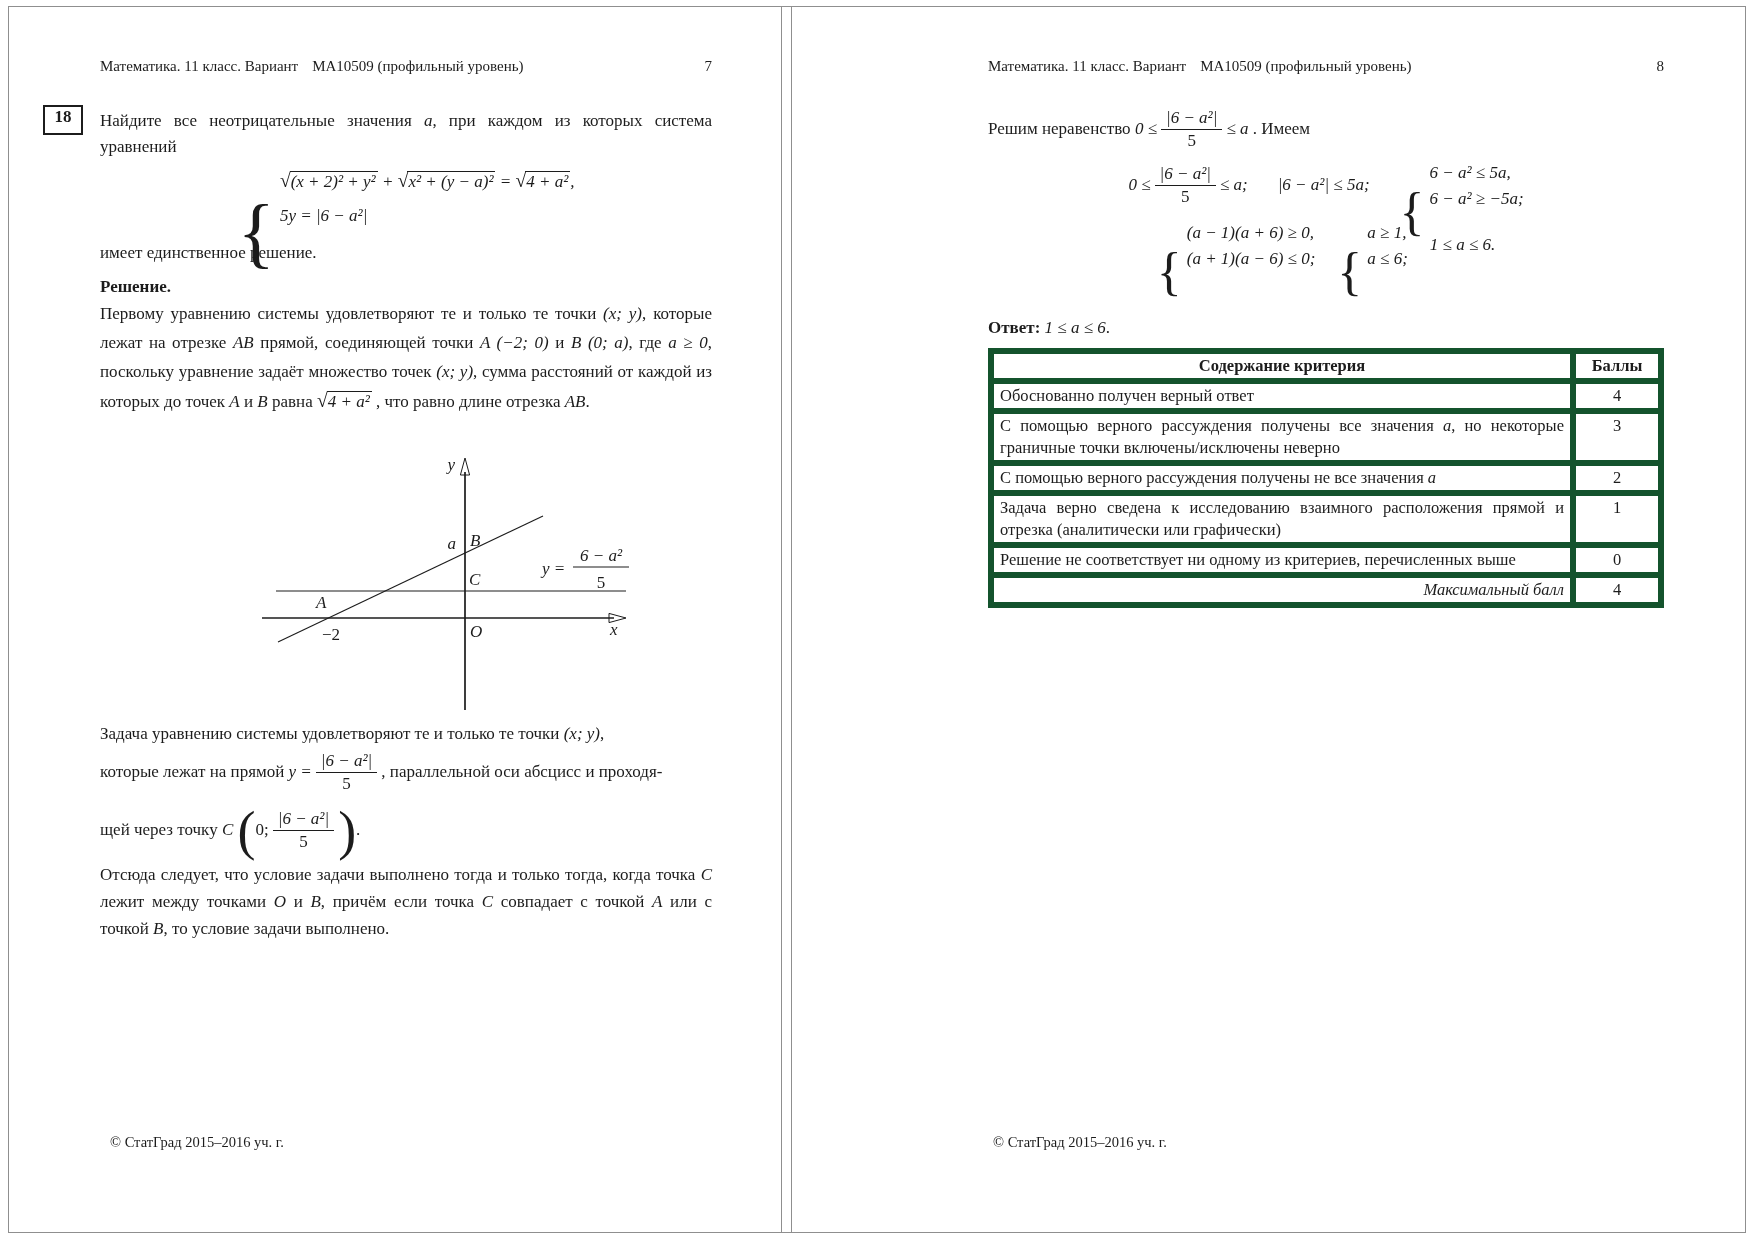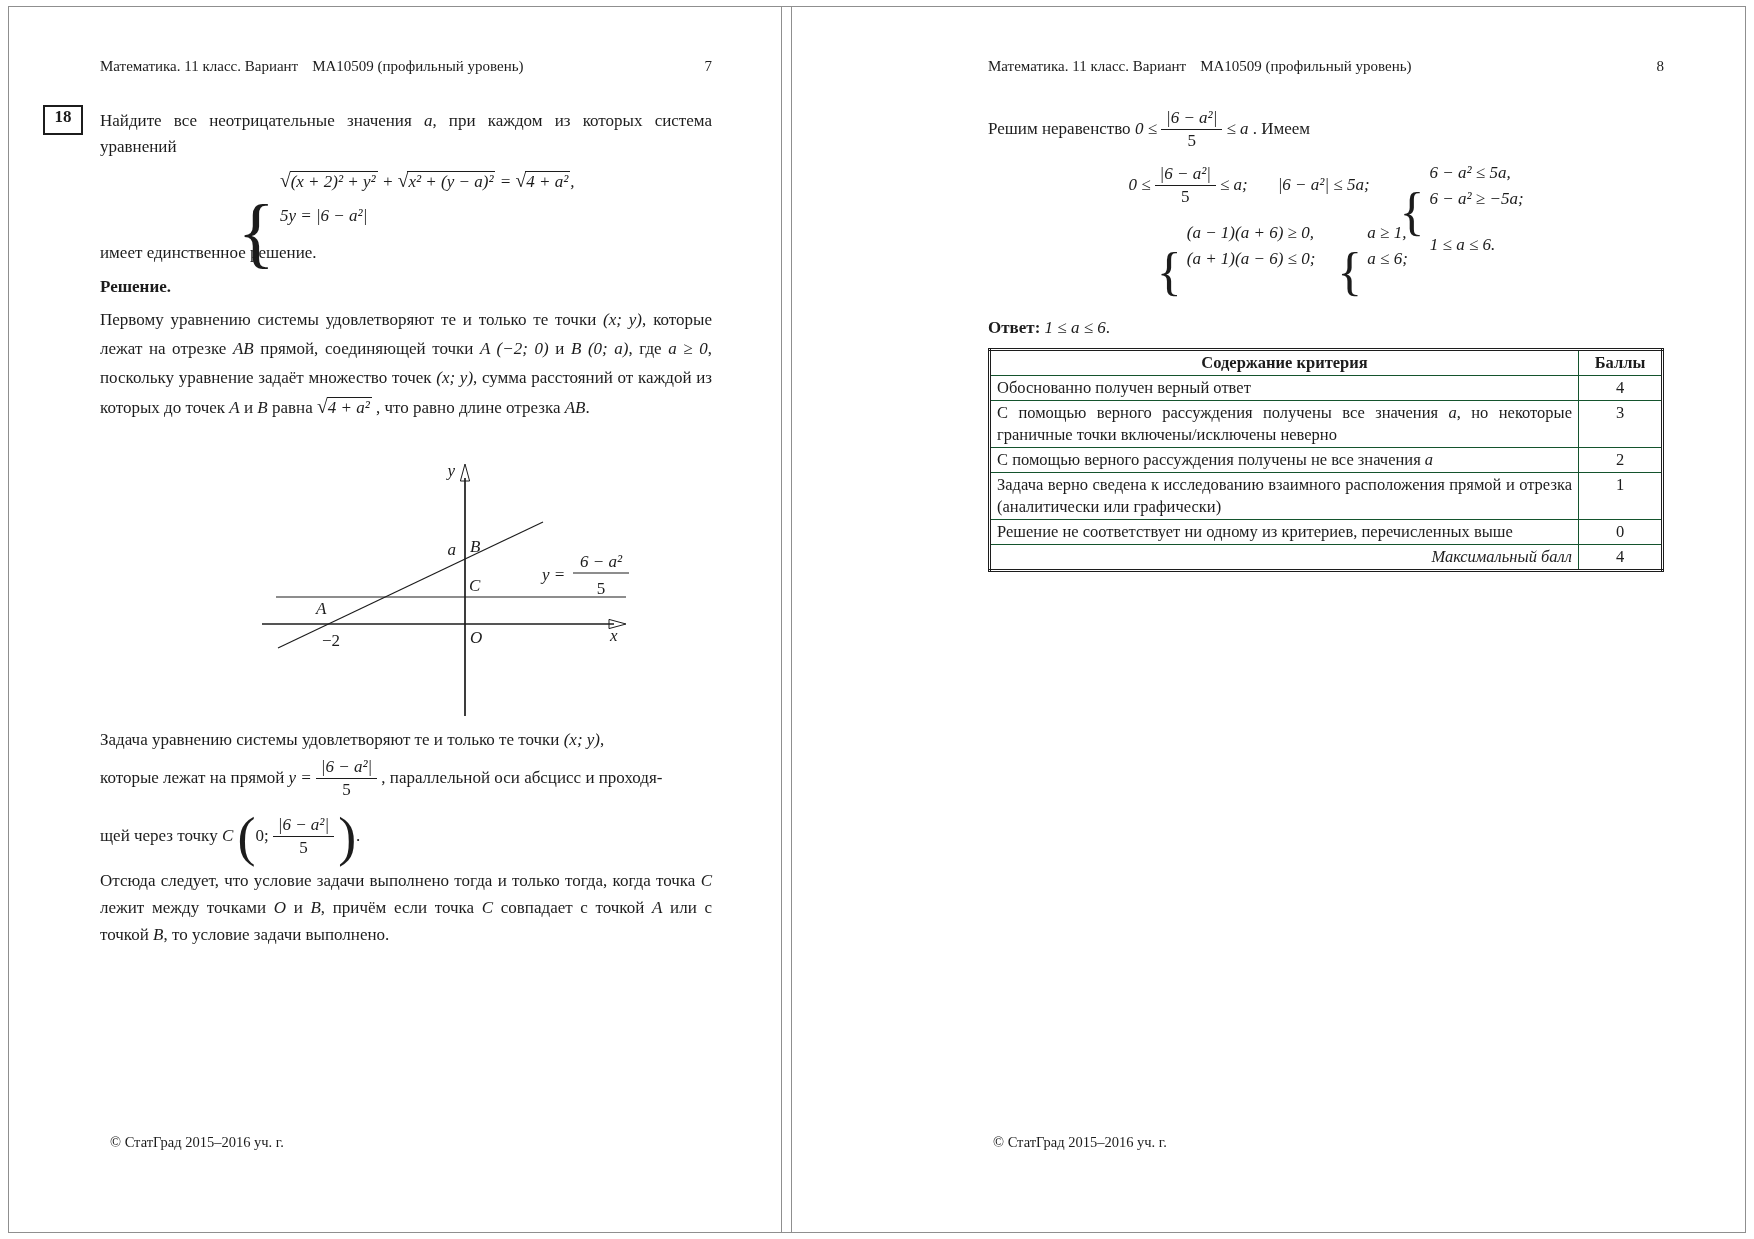--- a/index.html
+++ b/index.html
@@ -21,21 +21,21 @@
 
   p{margin:0;}
   .j{text-align:justify;}
   .mi{font-style:italic;}
   .bold{font-weight:bold;}
 
   .p-problem{margin-top:30px;line-height:26px;}
   .display{margin-top:4px;text-align:center;}
   .p-closing{margin-top:8px;line-height:24px;}
   .p-heading{margin-top:10px;line-height:24px;}
-  .p-sol1{margin-top:6px;line-height:29px;}
+  .p-sol1{line-height:29px;}
   .p-sol3{margin-top:6px;line-height:27px;}
 
   
   .sqrt{white-space:nowrap;display:inline-block;}
   .sqrt::before{content:"√";font-style:normal;font-size:115%;margin-right:-1px;}
   .rad{border-top:1.2px solid #1c1c1c;padding:0 2px 0 1px;}
 
   
   .frac{display:inline-block;vertical-align:middle;text-align:center;line-height:1.2;margin:2px 4px;}
   .fn{display:block;border-bottom:1.2px solid #1c1c1c;padding:0 5px 1px;}
@@ -65,21 +65,21 @@
 
   .intro{margin-top:28px;line-height:27px;}
   .display1{margin-top:6px;}
   .display2{margin-top:8px;}
   .gap{display:inline-block;width:30px;}
   .gap2{display:inline-block;width:22px;}
 
   .answer{margin-top:44px;line-height:24px;}
 
   table.crit{width:100%;border-collapse:collapse;border:3px double #1c1c1c;margin-top:8px;font-size:16.5px;}
-  .crit th,.crit td{border:1px solid #14532d;padding:1px 6px;vertical-align:top;line-height:22px;}
+  .crit th,.crit td{border:6px solid #14532d;padding:1px 6px;vertical-align:top;line-height:22px;}
   .crit th{font-weight:bold;text-align:center;}
   .crit td.cc{text-align:justify;}
   .crit .pts{width:70px;text-align:center;}
   .maxlbl{text-align:right;font-style:italic;padding-right:12px;margin-top:46px;}
 
   .footer{position:absolute;top:1134px;font-size:14.5px;}
   .footer.fl{left:110px;}
   .footer.fr{left:993px;}
 </style>
 </head>

